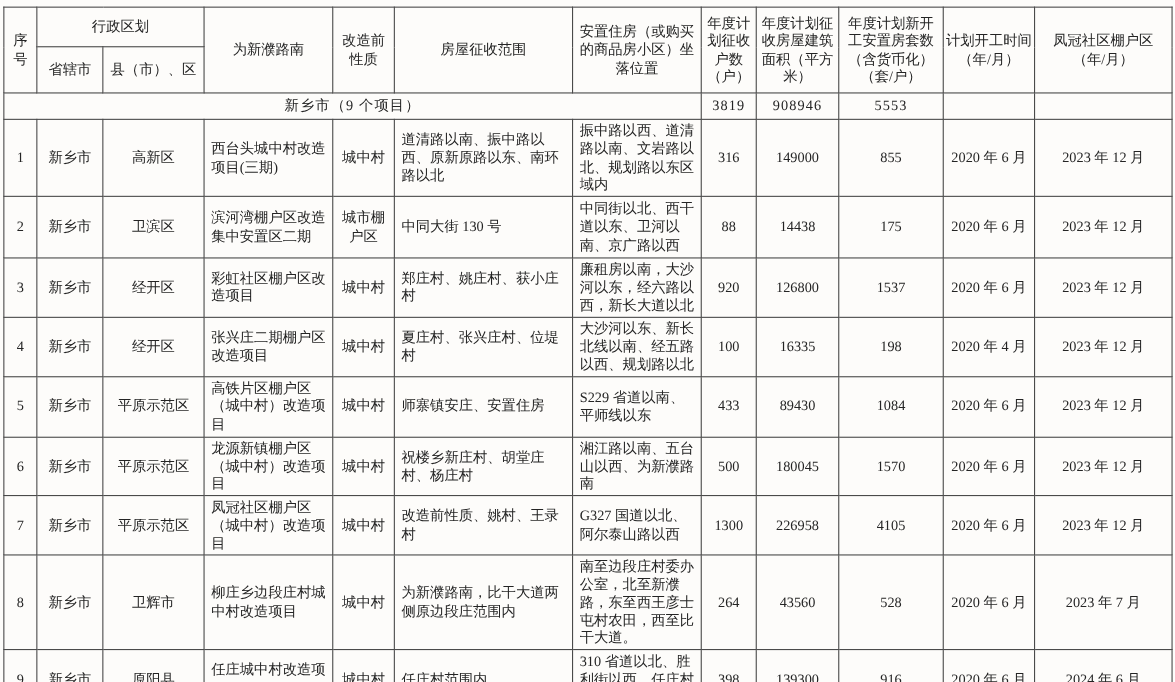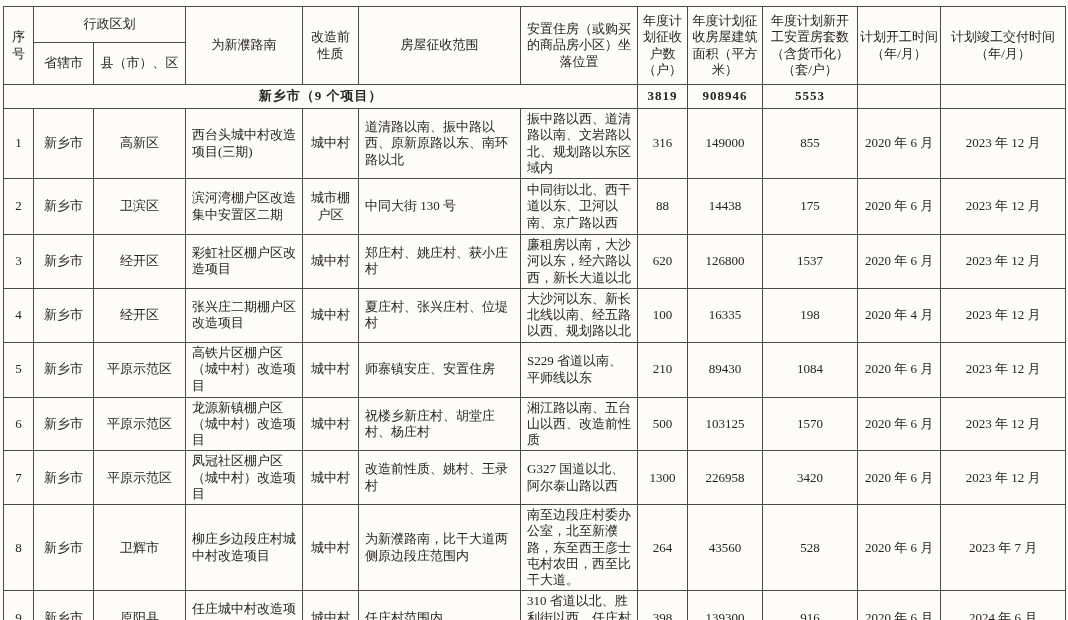--- a/index.html
+++ b/index.html
@@ -23,21 +23,21 @@
     font-size:13px;
     line-height:1.25;
     padding:2px 4px;
     text-align:center;
     vertical-align:middle;
     overflow:hidden;
     word-break:break-all;
   }
   thead th { padding:2px 2px; }
   td.al { text-align:left; padding-left:6px; }
-  tr.summary td { font-weight:700; letter-spacing:1px; }
+  tr.summary td { font-weight:400; letter-spacing:1px; }
 </style>
 </head>
 <body>
 
 <div class="page">
   <table class="projects">
     <colgroup>
       <col style="width:30px">
         <col style="width:60px">
         <col style="width:92px">
@@ -56,21 +56,21 @@
         <th rowspan="2">序号</th>
         <th colspan="2">行政区划</th>
         <th rowspan="2">为新濮路南</th>
         <th rowspan="2">改造前性质</th>
         <th rowspan="2">房屋征收范围</th>
         <th rowspan="2">安置住房（或购买的商品房小区）坐落位置</th>
         <th rowspan="2">年度计划征收户数（户）</th>
         <th rowspan="2">年度计划征收房屋建筑面积（平方米）</th>
         <th rowspan="2">年度计划新开工安置房套数（含货币化）（套/户）</th>
         <th rowspan="2">计划开工时间（年/月）</th>
-        <th rowspan="2">计划竣工交付时间（年/月）</th>
+        <th rowspan="2">凤冠社区棚户区（年/月）</th>
       </tr>
       <tr style="height:42px">
         <th>省辖市</th>
         <th>县（市）、区</th>
       </tr>
     </thead>
     <tbody id="tbody">
       <tr class="summary" style="height:24px">
         <td colspan="7">新乡市（9 个项目）</td>
         <td>3819</td>
@@ -108,21 +108,21 @@
           <td>2023 年 12 月</td>
         </tr>
         <tr style="height: 50px;">
           <td>3</td>
           <td>新乡市</td>
           <td>经开区</td>
           <td class="al">彩虹社区棚户区改造项目</td>
           <td>城中村</td>
           <td class="al">郑庄村、姚庄村、获小庄村</td>
           <td class="al">廉租房以南，大沙河以东，经六路以西，新长大道以北</td>
-          <td>620</td>
+          <td>920</td>
           <td>126800</td>
           <td>1537</td>
           <td>2020 年 6 月</td>
           <td>2023 年 12 月</td>
         </tr>
         <tr style="height: 46px;">
           <td>4</td>
           <td>新乡市</td>
           <td>经开区</td>
           <td class="al">张兴庄二期棚户区改造项目</td>
@@ -136,51 +136,51 @@
           <td>2023 年 12 月</td>
         </tr>
         <tr style="height: 55px;">
           <td>5</td>
           <td>新乡市</td>
           <td>平原示范区</td>
           <td class="al">高铁片区棚户区（城中村）改造项目</td>
           <td>城中村</td>
           <td class="al">师寨镇安庄、安置住房</td>
           <td class="al">S229 省道以南、平师线以东</td>
-          <td>210</td>
+          <td>433</td>
           <td>89430</td>
           <td>1084</td>
           <td>2020 年 6 月</td>
           <td>2023 年 12 月</td>
         </tr>
         <tr style="height: 53px;">
           <td>6</td>
           <td>新乡市</td>
           <td>平原示范区</td>
           <td class="al">龙源新镇棚户区（城中村）改造项目</td>
           <td>城中村</td>
           <td class="al">祝楼乡新庄村、胡堂庄村、杨庄村</td>
-          <td class="al">湘江路以南、五台山以西、改造前性质</td>
+          <td class="al">湘江路以南、五台山以西、为新濮路南</td>
           <td>500</td>
-          <td>103125</td>
+          <td>180045</td>
           <td>1570</td>
           <td>2020 年 6 月</td>
           <td>2023 年 12 月</td>
         </tr>
         <tr style="height: 53px;">
           <td>7</td>
           <td>新乡市</td>
           <td>平原示范区</td>
           <td class="al">凤冠社区棚户区（城中村）改造项目</td>
           <td>城中村</td>
           <td class="al">改造前性质、姚村、王录村</td>
           <td class="al">G327 国道以北、阿尔泰山路以西</td>
           <td>1300</td>
           <td>226958</td>
-          <td>3420</td>
+          <td>4105</td>
           <td>2020 年 6 月</td>
           <td>2023 年 12 月</td>
         </tr>
         <tr style="height: 73px;">
           <td>8</td>
           <td>新乡市</td>
           <td>卫辉市</td>
           <td class="al">柳庄乡边段庄村城中村改造项目</td>
           <td>城中村</td>
           <td class="al">为新濮路南，比干大道两侧原边段庄范围内</td>

